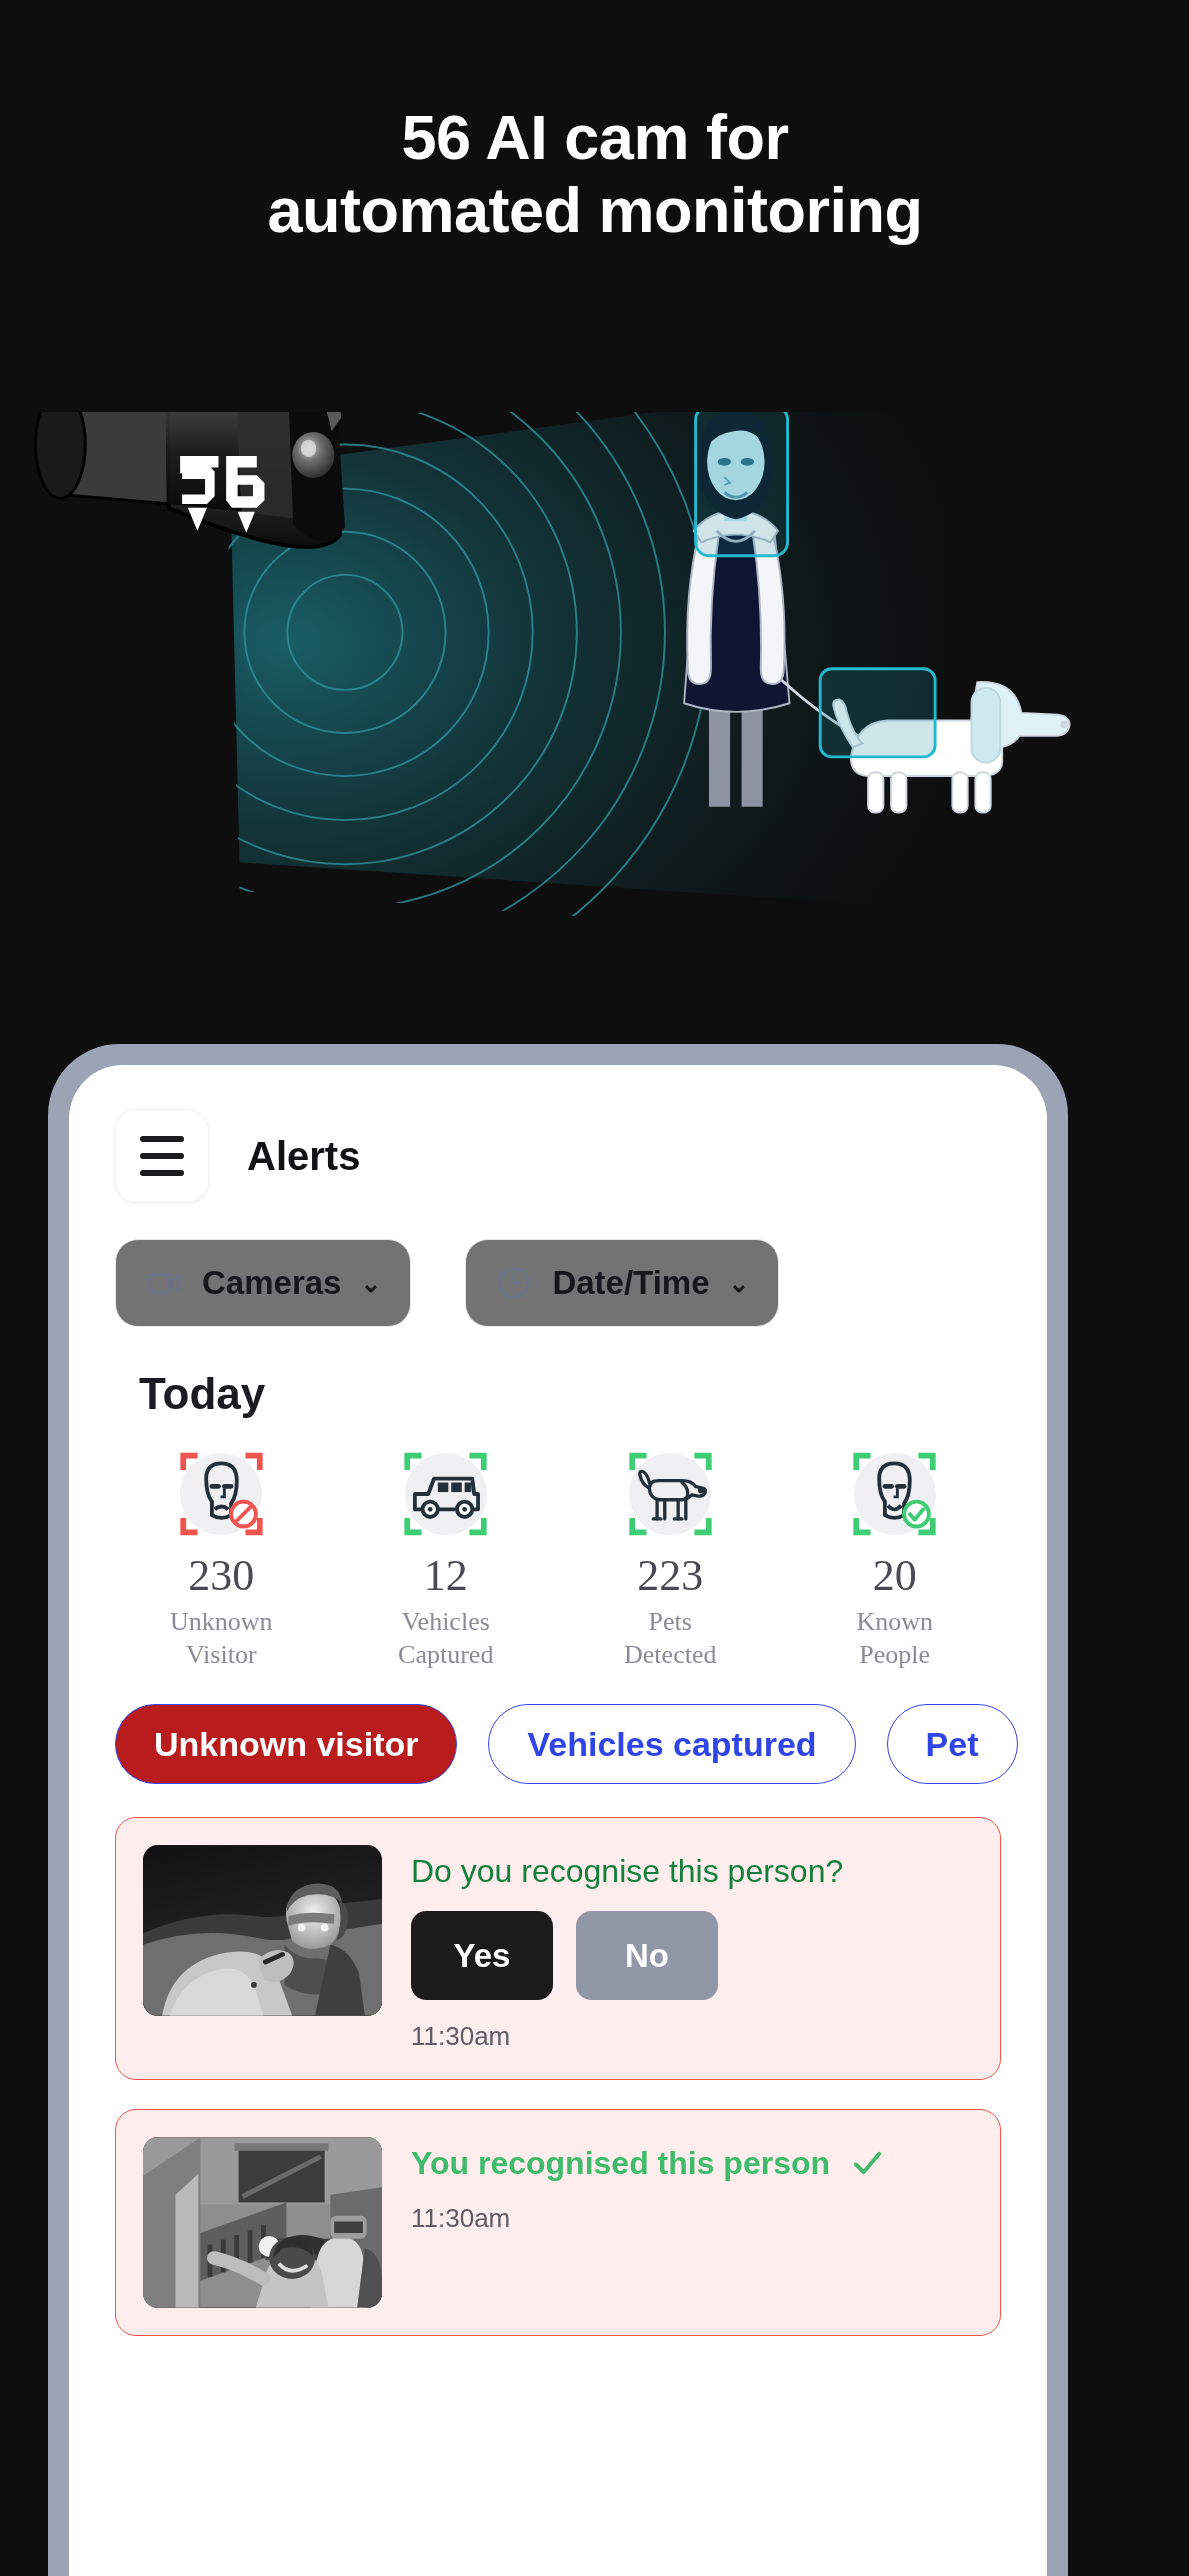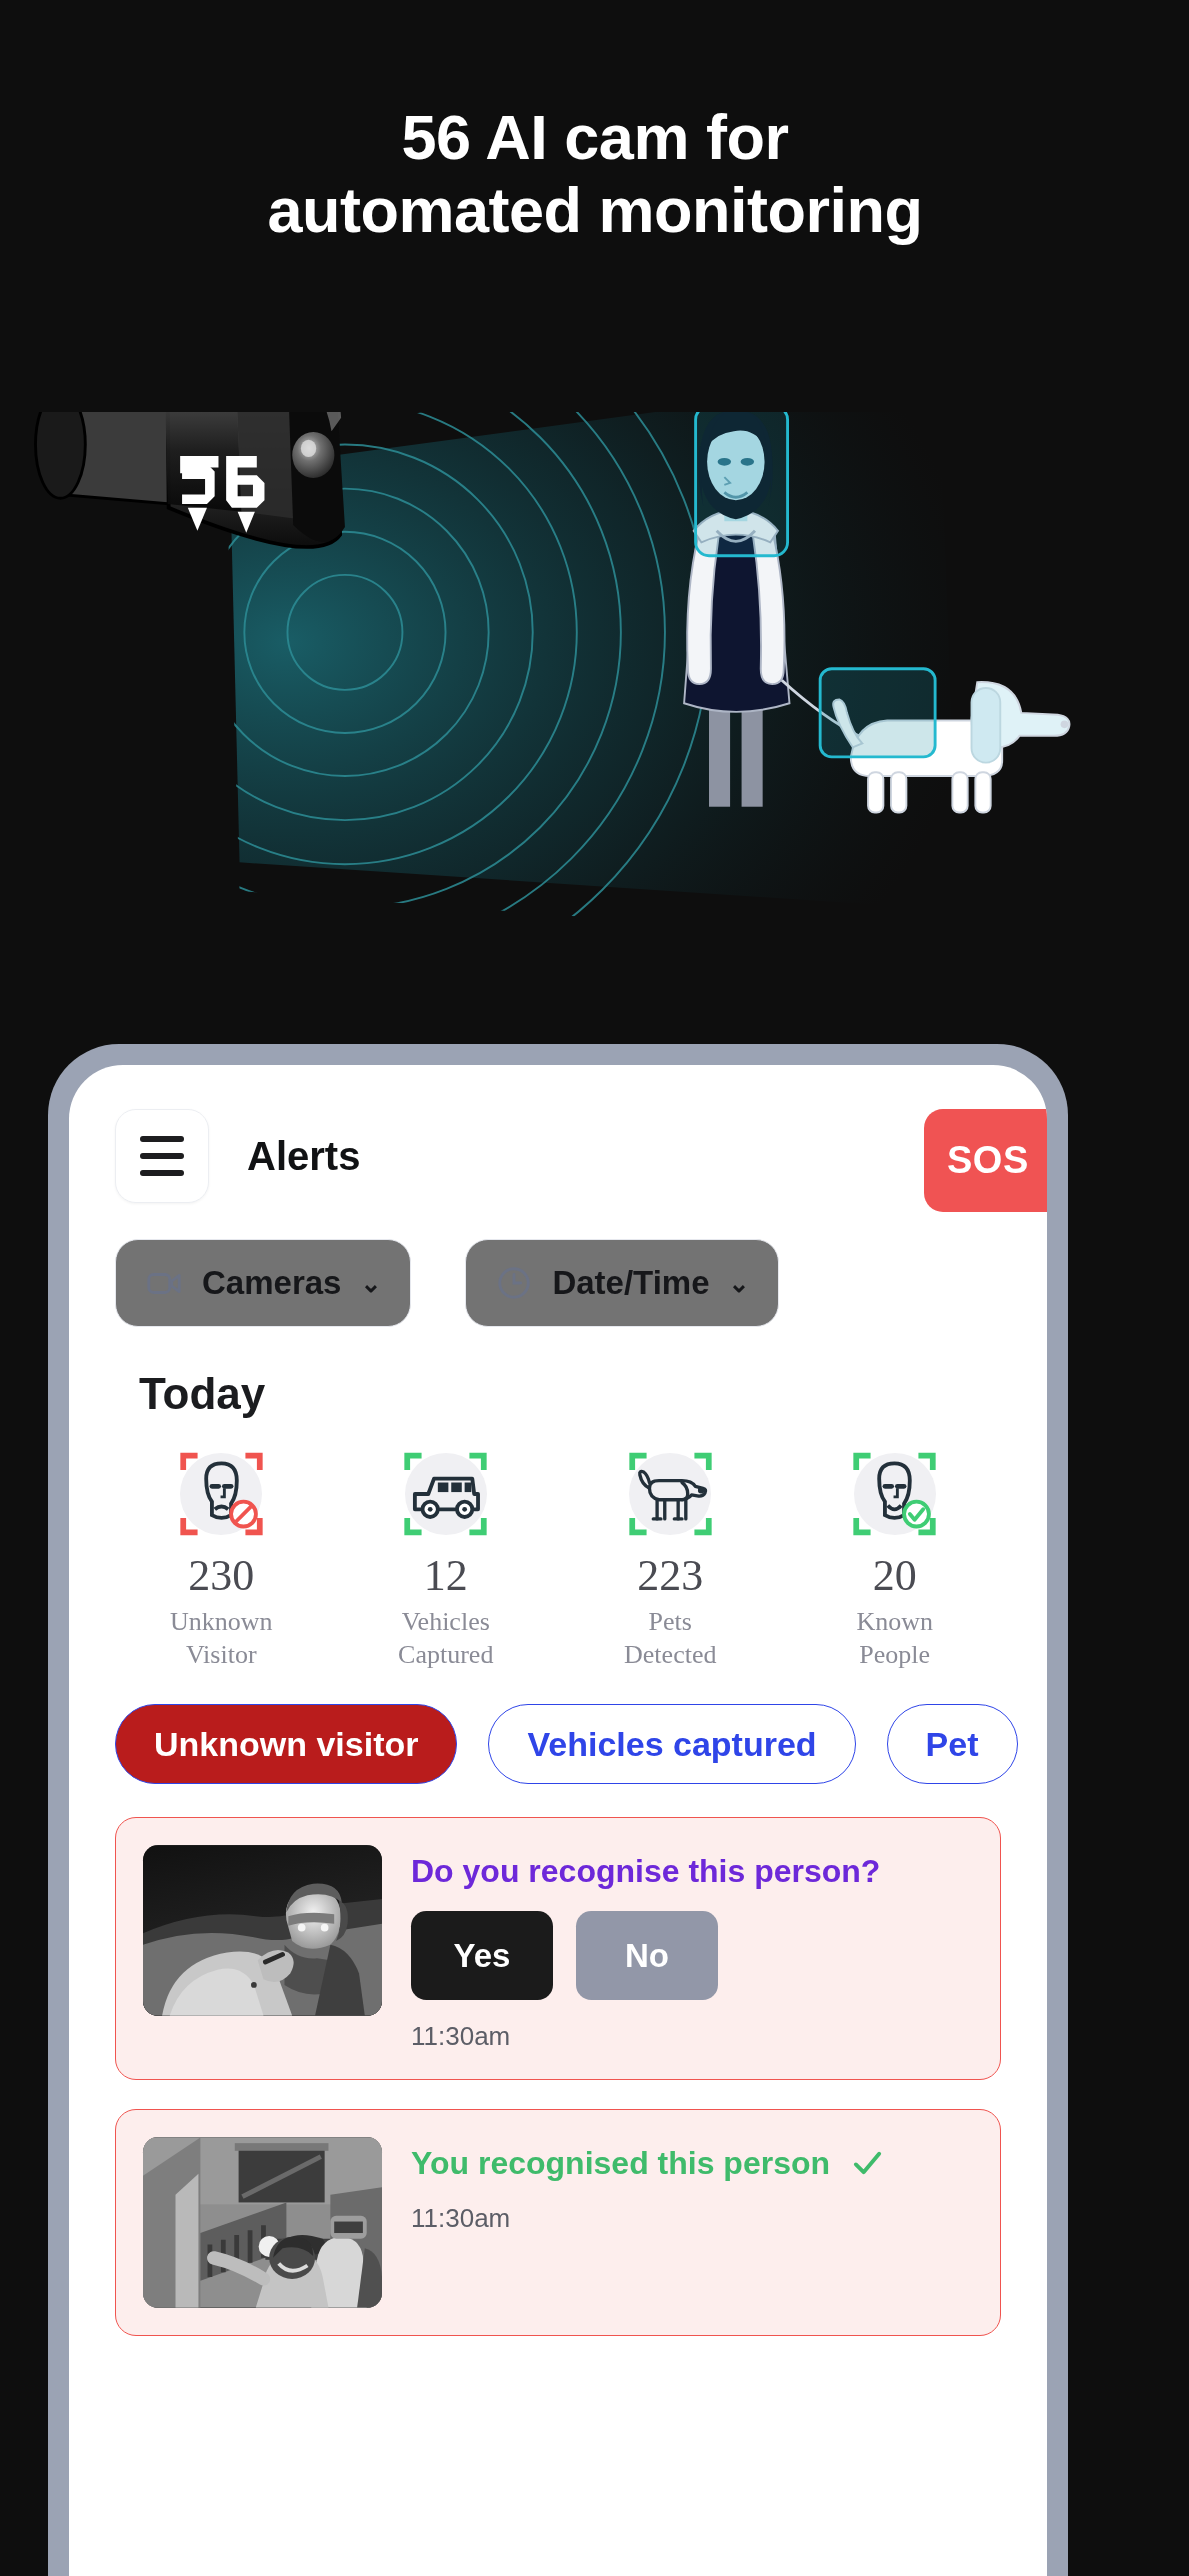--- a/index.html
+++ b/index.html
@@ -111,21 +111,21 @@
     border: 1.9px solid #f0544f; border-radius: 21px;
     background: #fdeeed;
     display: flex; gap: 29px; padding: 27px;
   }
   .thumb {
     width: 239px; height: 171px; border-radius: 15.3px;
     flex: 0 0 auto; overflow: hidden; position: relative; background: #2a2a2a;
   }
   .thumb svg { display: block; }
   .card-body { flex: 1 1 auto; display: flex; flex-direction: column; padding-top: 7.7px; }
-  .card-q { font-size: 32px; font-weight: bold; color: #6d28d9; }
+  .card-q { font-size: 32px; font-weight: normal; color: #15803d; }
   .card-actions { display: flex; gap: 23px; margin-top: 21px; }
   .btn {
     height: 89px; min-width: 142px; border-radius: 15.3px;
     display: flex; align-items: center; justify-content: center;
     font-size: 33px; font-weight: bold; color: #fff;
   }
   .btn.yes { background: #1b1b1b; }
   .btn.no  { background: #9297a8; }
   .card-time { font-size: 26px; color: #5c5d66; margin-top: 21px; }
   .card-status { display: flex; align-items: center; gap: 21px; font-size: 32px; font-weight: bold; color: #3fbb6b; }
@@ -257,21 +257,20 @@
   <div class="phone">
     <div class="screen">
 
       <div class="app-header">
         <div class="hamburger-btn">
           <i></i>
           <i></i>
           <i></i>
         </div>
         <div class="app-title">Alerts</div>
-        <div class="sos-btn">SOS</div>
       </div>
 
       <div class="filters">
         <div class="pill">
           <span class="icon-sq">
             <svg width="38" height="38" viewBox="0 0 40 40" fill="none">
               <rect x="4" y="11" width="22" height="19" rx="5" stroke="#6b7285" stroke-width="3"></rect>
               <path d="M28 18 L36 12 L36 29 L28 23 Z" stroke="#6b7285" stroke-width="3" stroke-linejoin="round" fill="none"></path>
             </svg>
           </span>

